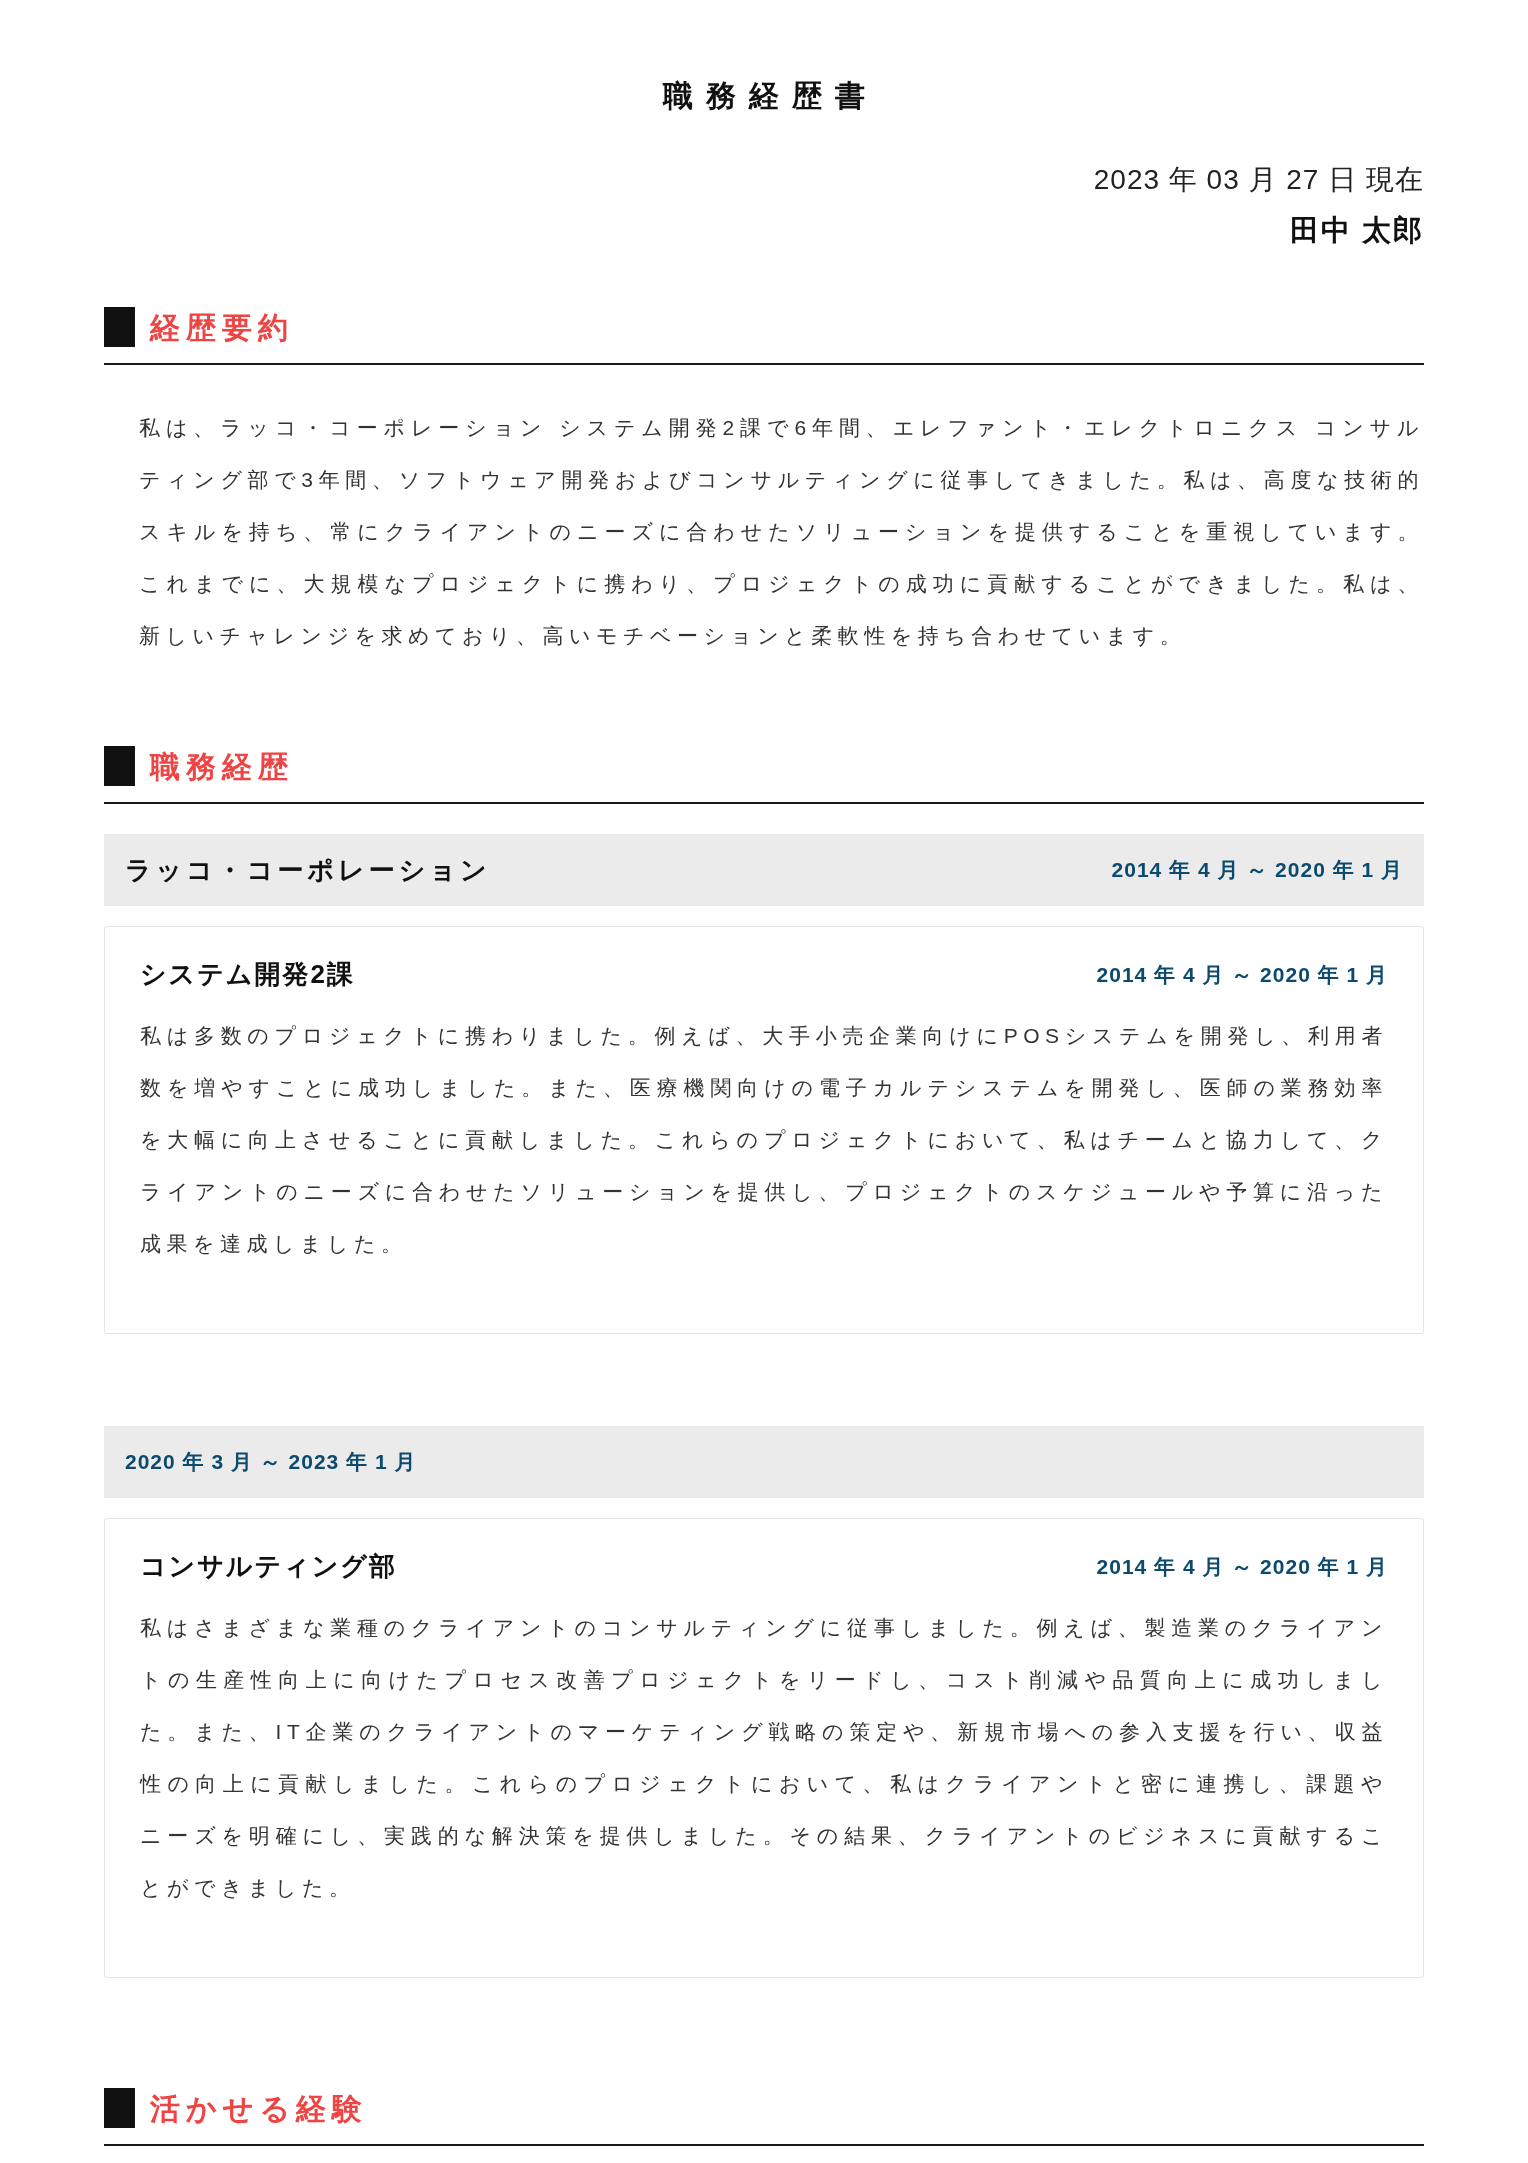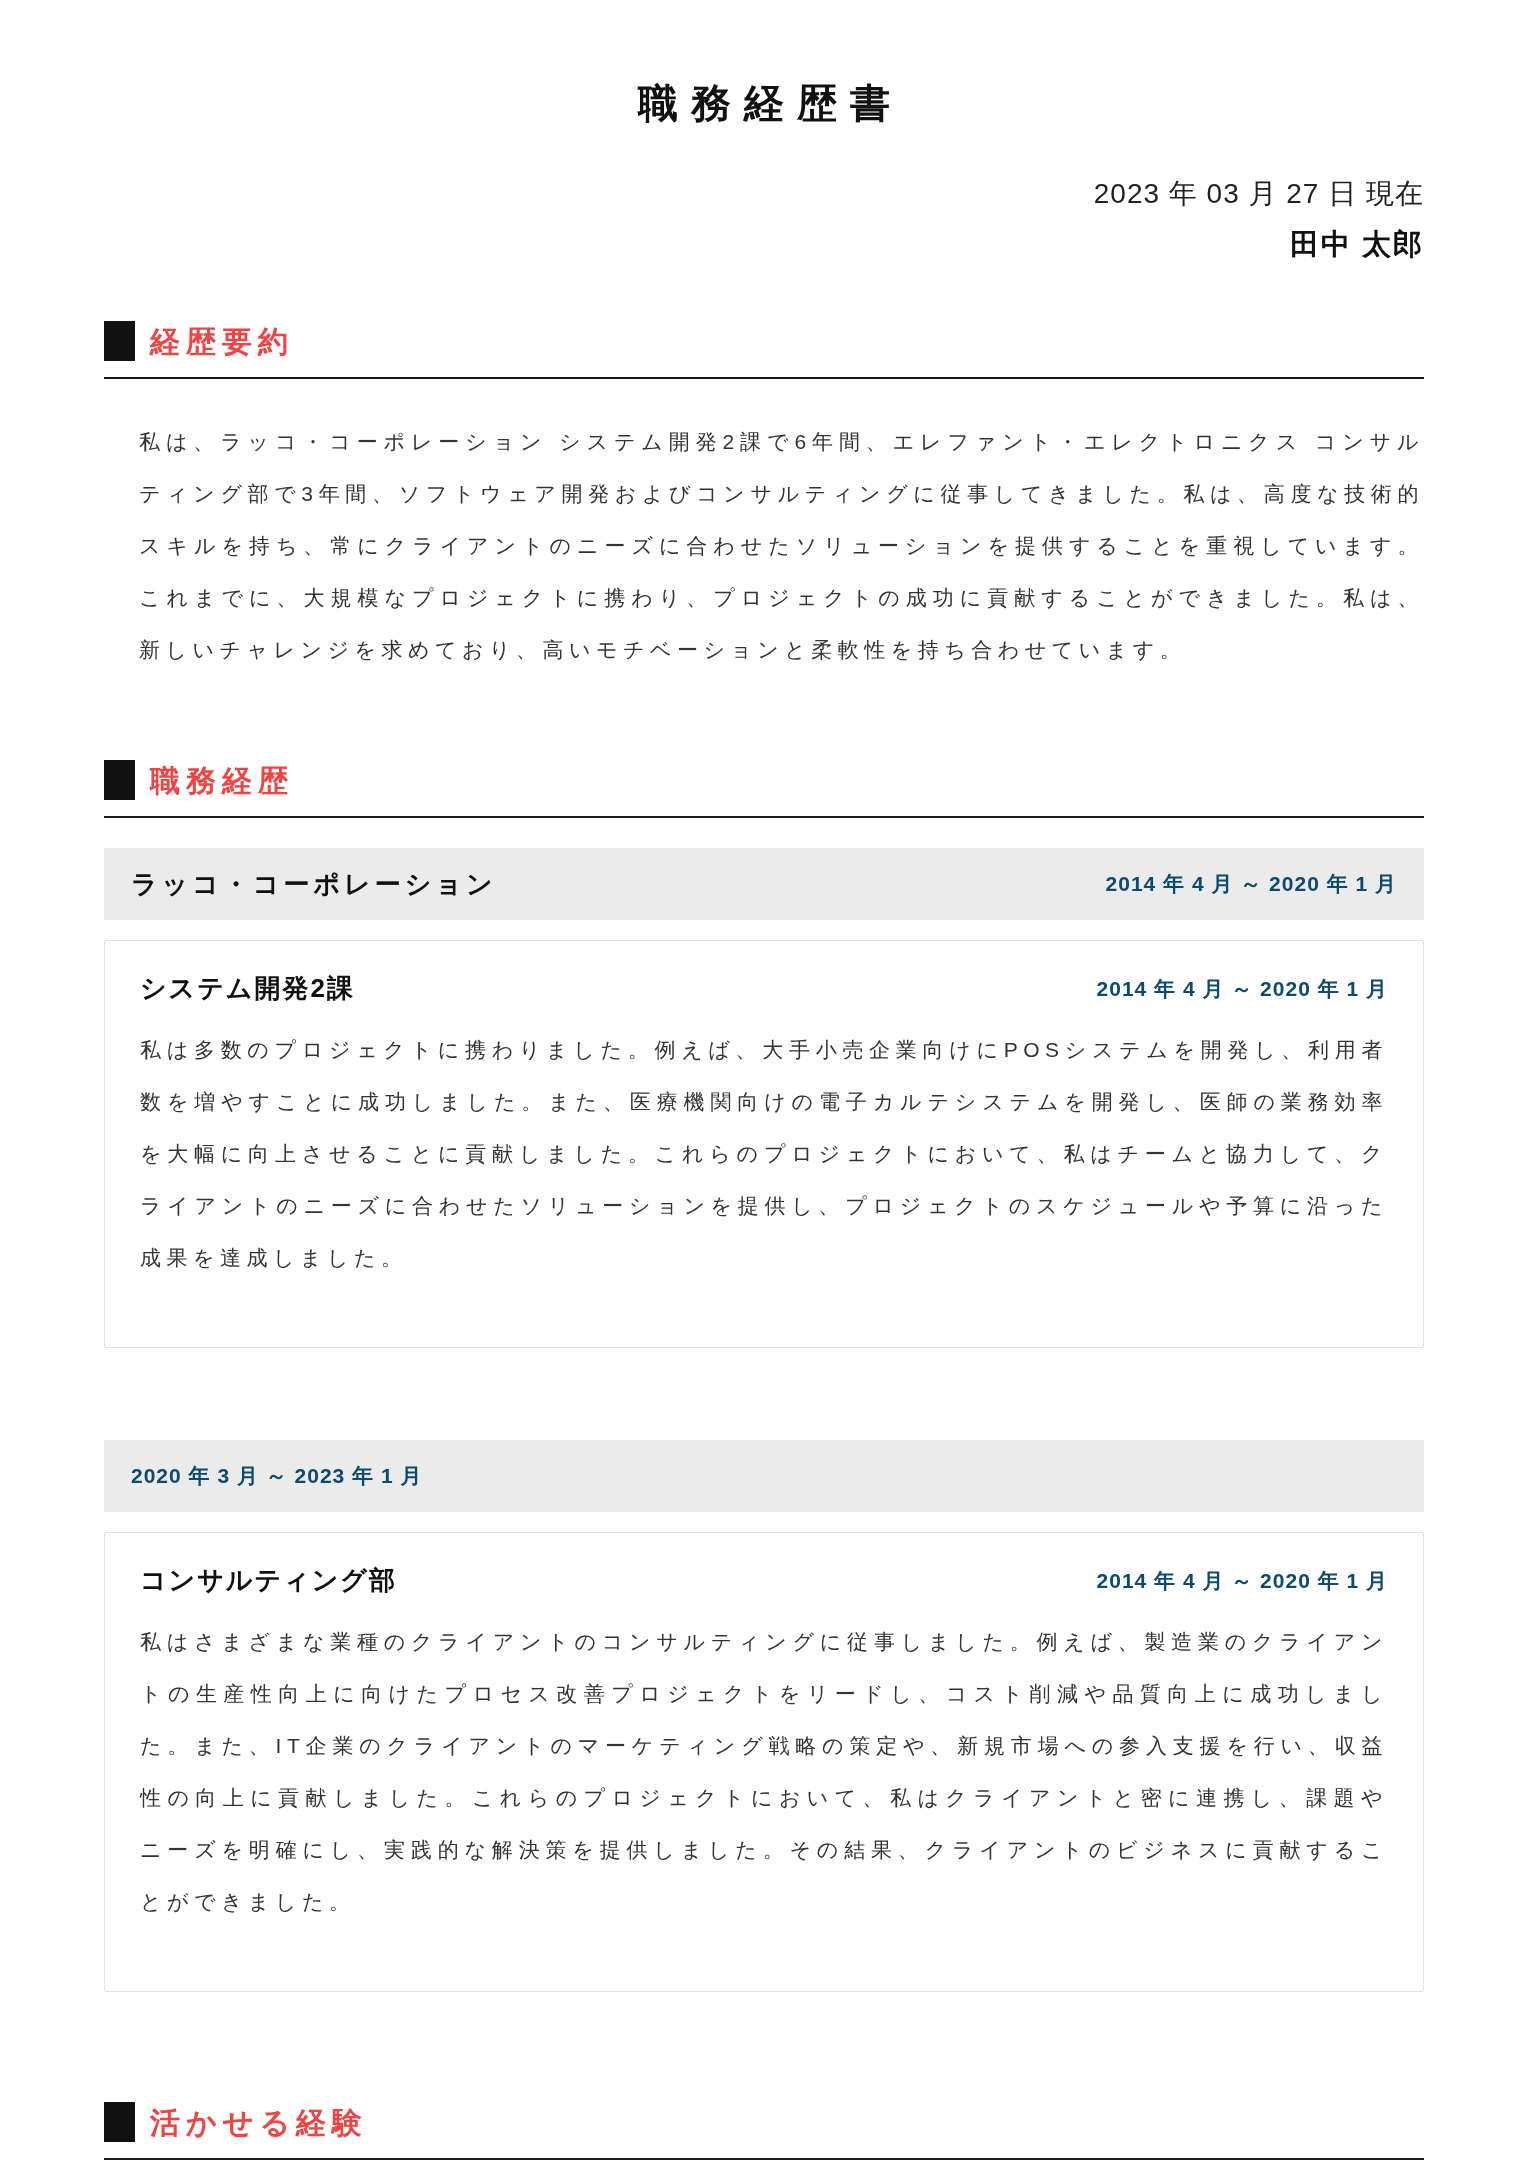--- a/index.html
+++ b/index.html
@@ -18,21 +18,21 @@
   .page {
     padding: 0 104px;
     box-sizing: border-box;
     width: 100%;
   }
 
   
   .doc-title {
     margin-top: 76px;
     text-align: center;
-    font-size: 40px;
+    font-size: 30px;
     font-weight: bold;
     color: #111111;
     letter-spacing: 13px;
     padding-left: 13px; 
   }
 
   
   .meta-block {
     margin-top: 44px;
     text-align: right;
@@ -93,21 +93,21 @@
   }
 
   
   .company-band {
     margin-top: 30px;
     height: 72px;
     background: #ebebeb;
     display: flex;
     align-items: center;
     justify-content: space-between;
-    padding: 0 27px;
+    padding: 0 21px;
   }
   .company-band.second { margin-top: 92px; }
   .company-name {
     font-size: 26px;
     font-weight: bold;
     color: #111111;
     letter-spacing: 4px;
   }
   .company-period, .role-period {
     font-size: 21px;

